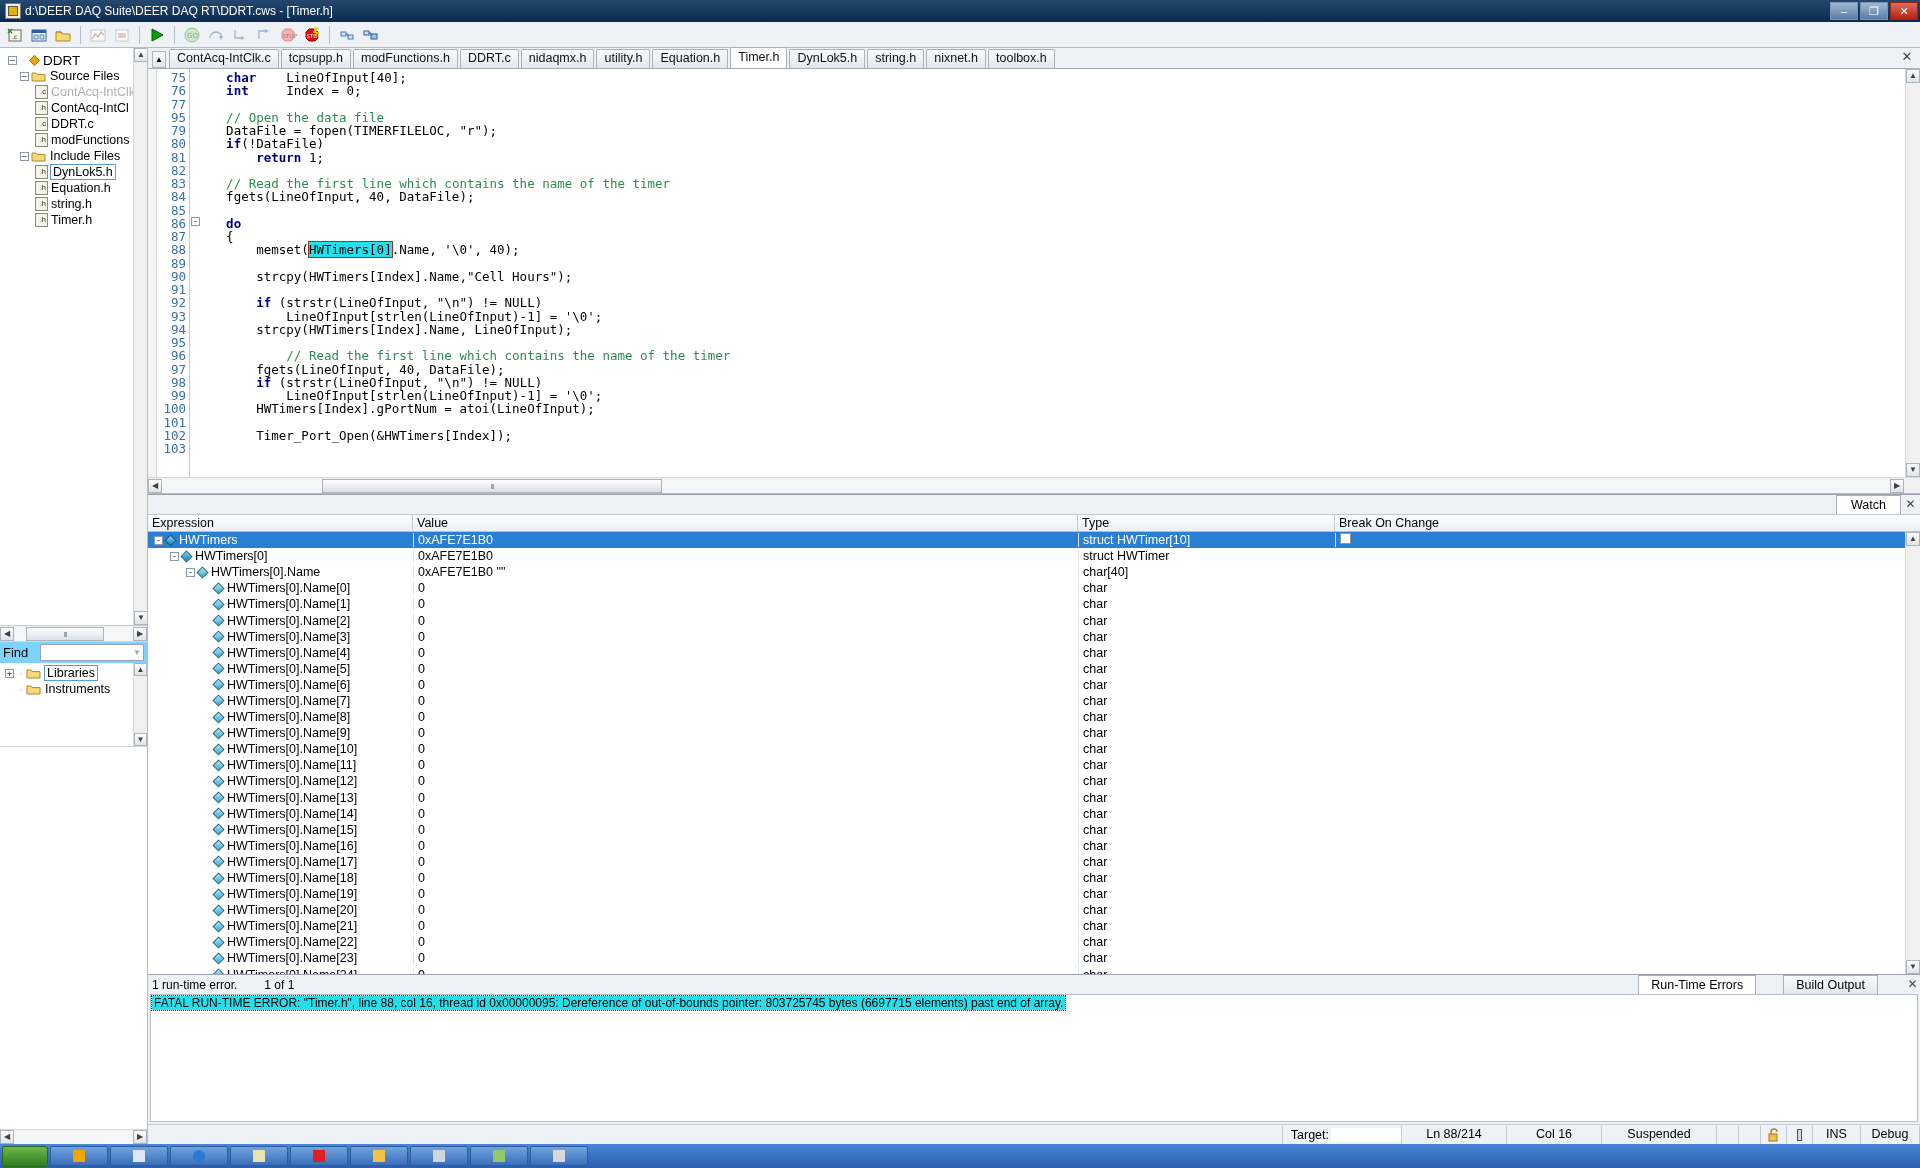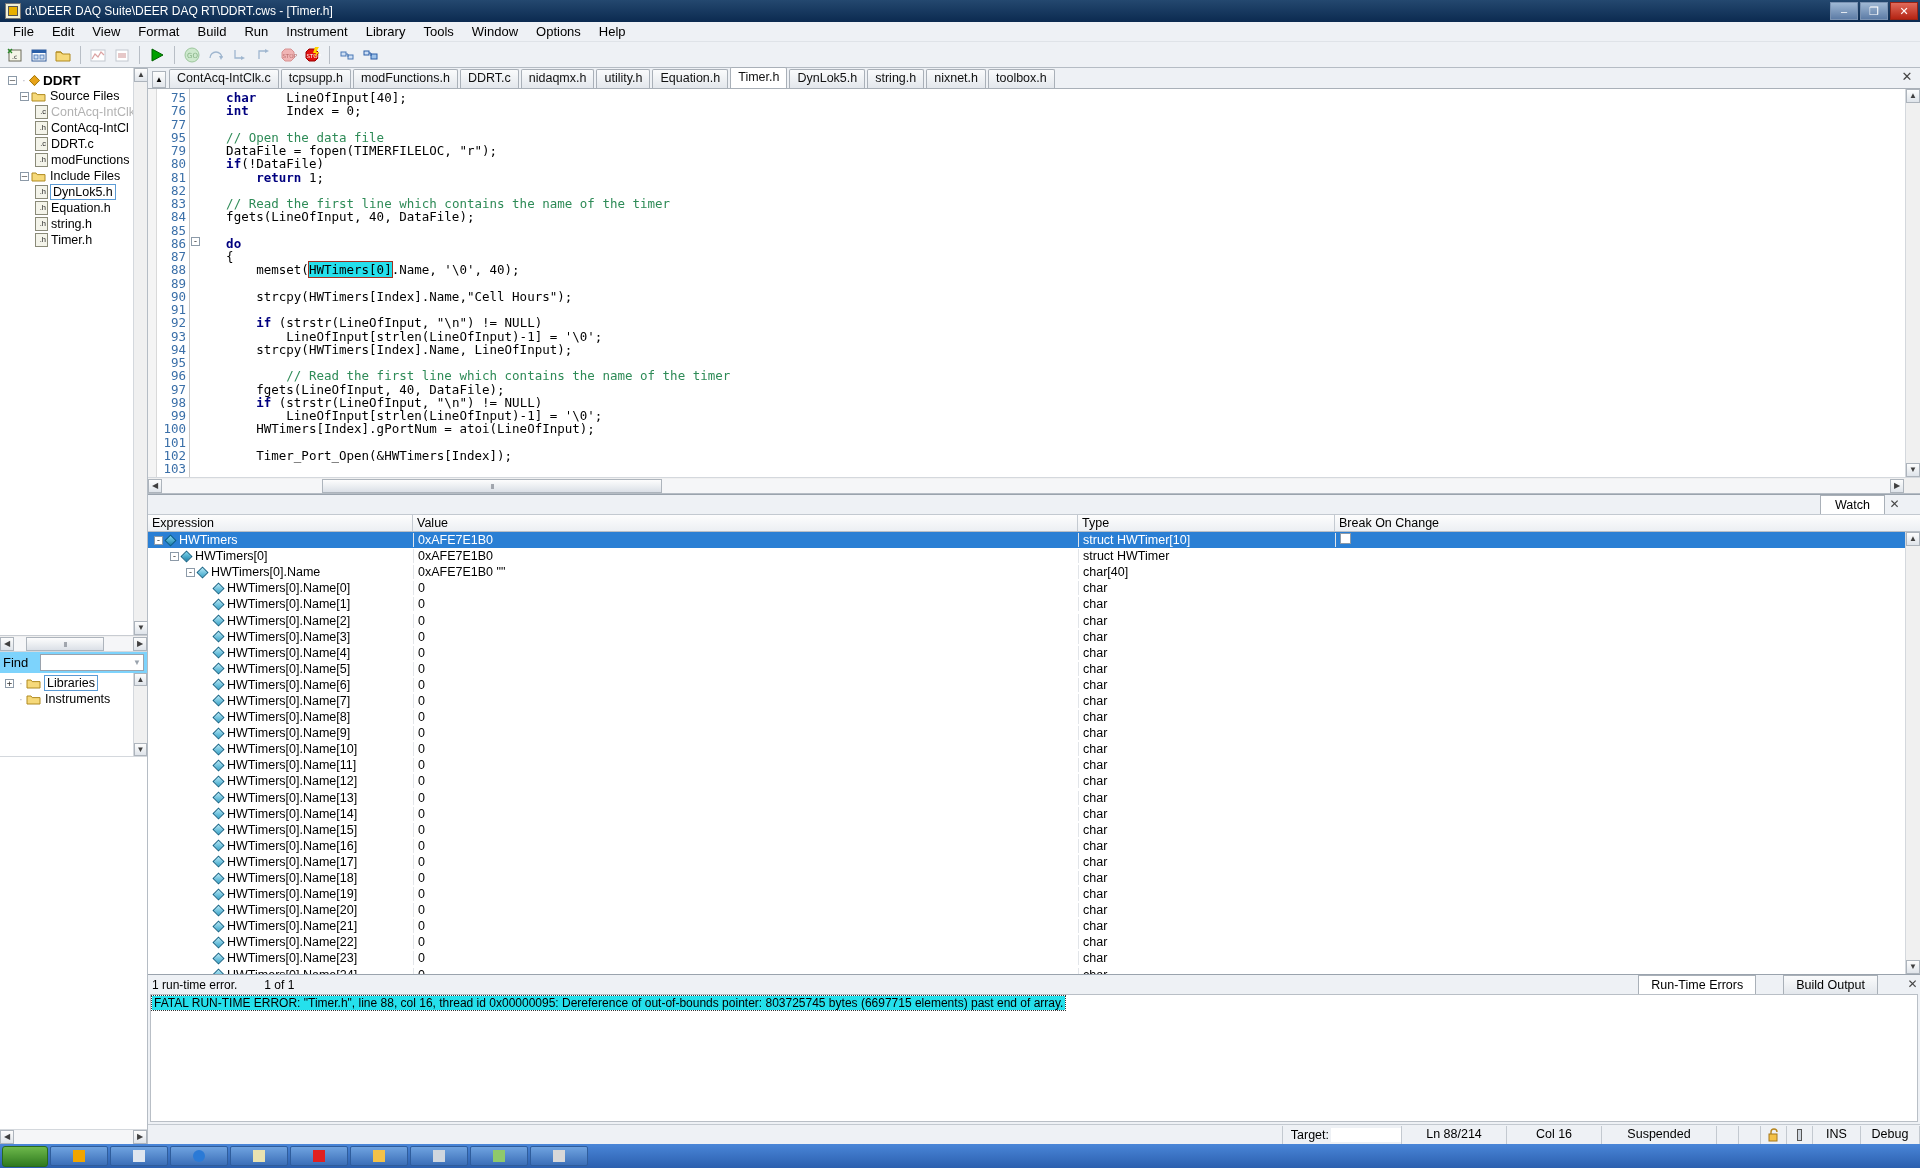--- a/index.html
+++ b/index.html
@@ -111,21 +111,21 @@
   .folder svg { display:block; }
   .ficon {
     width: 13px; height: 14px; flex: none; margin-right: 3px;
     border: 1px solid #8a8a78; background: #f4f4ea;
     font-size: 7.5px; line-height: 12px; text-align: right; padding-right: 1px;
     color: #222; font-family: "Liberation Sans", sans-serif;
   }
   .tlabel { color: #000; }
   .tlabel.dim { color: #b2b2b2; }
   .tlabel.sel { outline: 1px solid #5b9bd5; padding: 0 2px; }
-  .tlabel.root { font-weight: bold; font-size: 13.5px; text-align: center; }
+  .tlabel.root { font-weight: normal; font-size: 13.5px; text-align: center; }
   .diamond {
     width: 11px; height: 11px; flex: none; margin-right: 3px;
     background: #e8a317; transform: rotate(45deg) scale(.7);
     border: 1px solid #8a6500;
   }
 
   .hscroll-wrap {
     height: 16px; flex: 0 0 16px;
     background: #f0f0f0; border-top: 1px solid #c8ccd2;
     display: flex; align-items: center;
@@ -261,21 +261,21 @@
   }
 
   
   .watchpanel {
     flex: 0 0 480px; display: flex; flex-direction: column;
     background: #fff; min-height: 0; border-top: 1px solid #9aa3ad;
   }
   .watchtitlebar {
     height: 20px; flex: 0 0 20px; background: #eef1f5;
     display: flex; align-items: center; justify-content: flex-end;
-    border-bottom: 1px solid #c3c9d0; padding-right: 18px; gap: 2px;
+    border-bottom: 1px solid #c3c9d0; padding-right: 2px; gap: 2px;
   }
   .watchtab {
     padding: 1px 14px; font-size: 12.5px; background: #fff;
     border: 1px solid #a9b0b8; border-bottom: none; height: 19px; line-height: 16px;
   }
   .xbtn { width: 15px; height: 15px; text-align: center; line-height: 14px; font-size: 12px; color: #444; }
   .wheader {
     height: 17px; flex: 0 0 17px; display: flex;
     background: linear-gradient(to bottom,#fdfdfd,#eceff3);
     border-bottom: 1px solid #b9bfc6; font-size: 12.5px;
@@ -373,34 +373,20 @@
   <div class="titlebar">
     <div class="app-ico"></div>
     <div class="title">d:\DEER DAQ Suite\DEER DAQ RT\DDRT.cws - [Timer.h]</div>
     <div class="winbtns">
       <div class="winbtn">–</div>
       <div class="winbtn">❐</div>
       <div class="winbtn close">✕</div>
     </div>
   </div>
 
-  <div class="menubar">
-    <div class="mi">File</div>
-    <div class="mi">Edit</div>
-    <div class="mi">View</div>
-    <div class="mi">Format</div>
-    <div class="mi">Build</div>
-    <div class="mi">Run</div>
-    <div class="mi">Instrument</div>
-    <div class="mi">Library</div>
-    <div class="mi">Tools</div>
-    <div class="mi">Window</div>
-    <div class="mi">Options</div>
-    <div class="mi">Help</div>
-  </div>
 
   <div class="toolbar">
     <div class="tbtn">
       <svg width="18" height="18">
           <rect x="3" y="4" width="12" height="11" fill="#f5f5e8" stroke="#6b6b5a"></rect>
           <text x="6" y="13" font-size="6" fill="#222" font-family="DejaVu Sans">.c</text>
           <path d="M2 3 l4 4 M6 3 l-4 4" stroke="#2a8a2a" stroke-width="1.4"></path>
         </svg>
     </div>
     <div class="tbtn">

